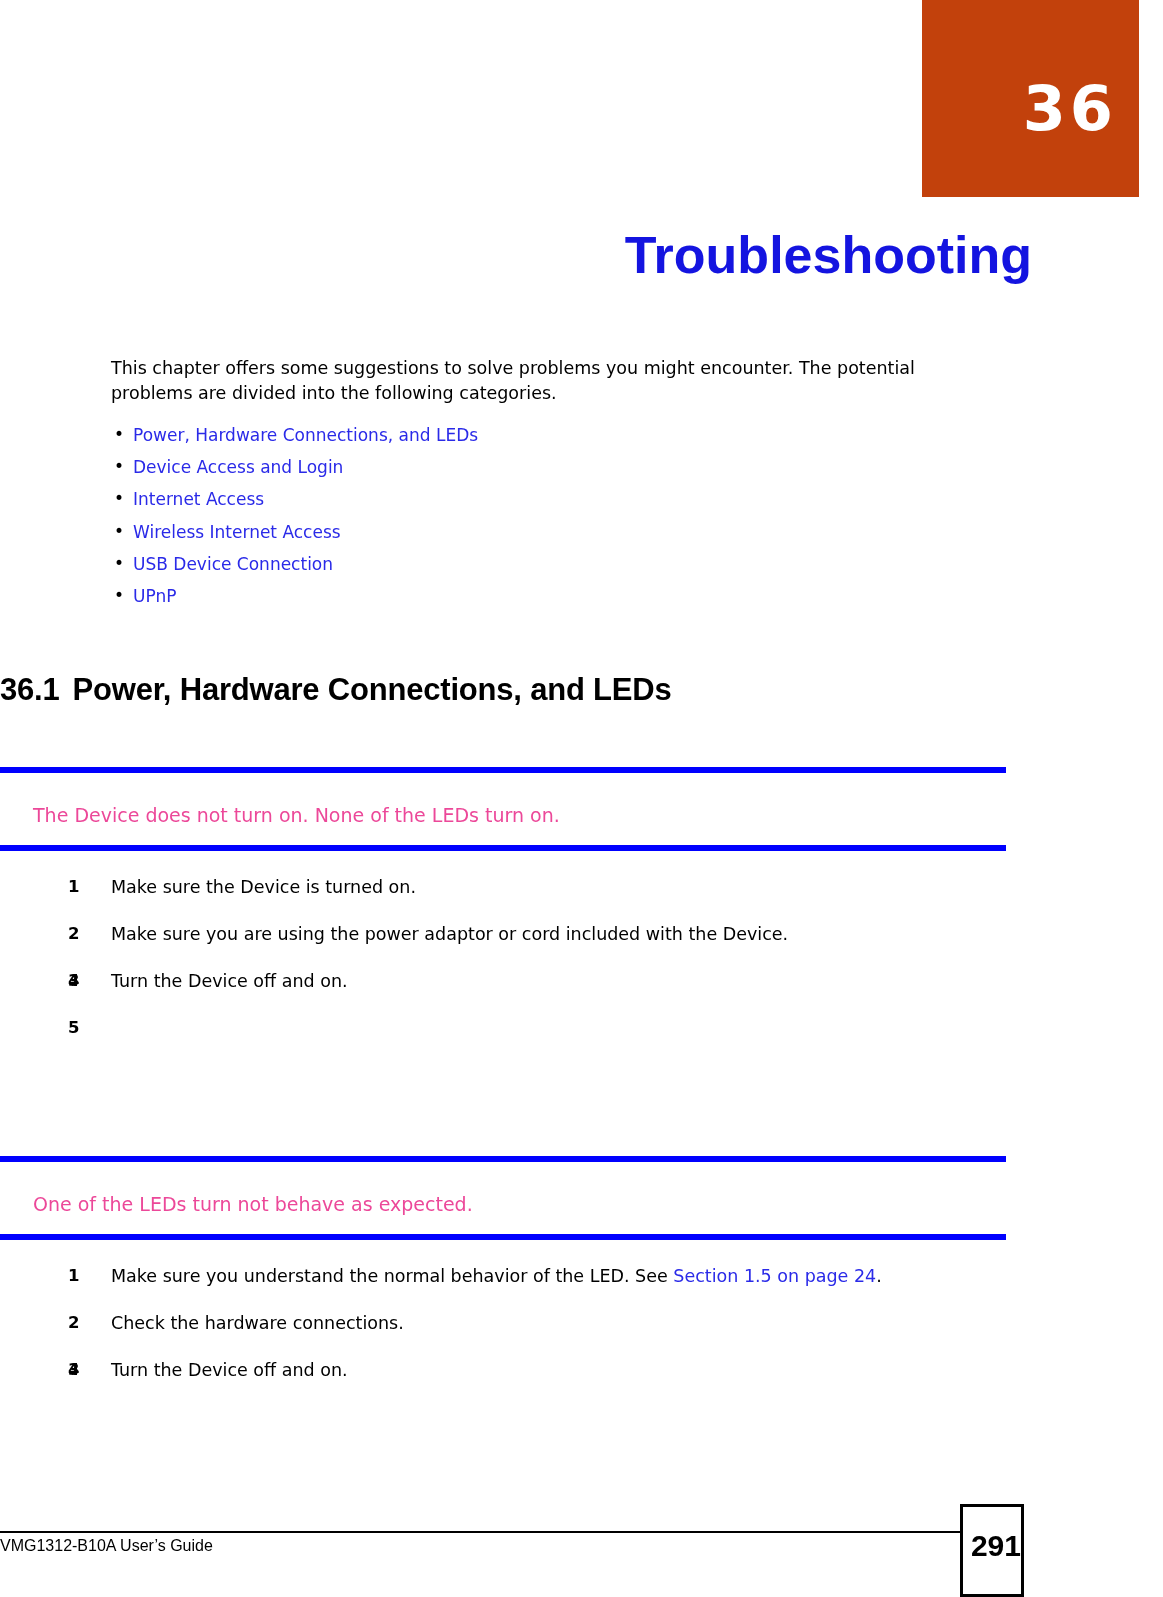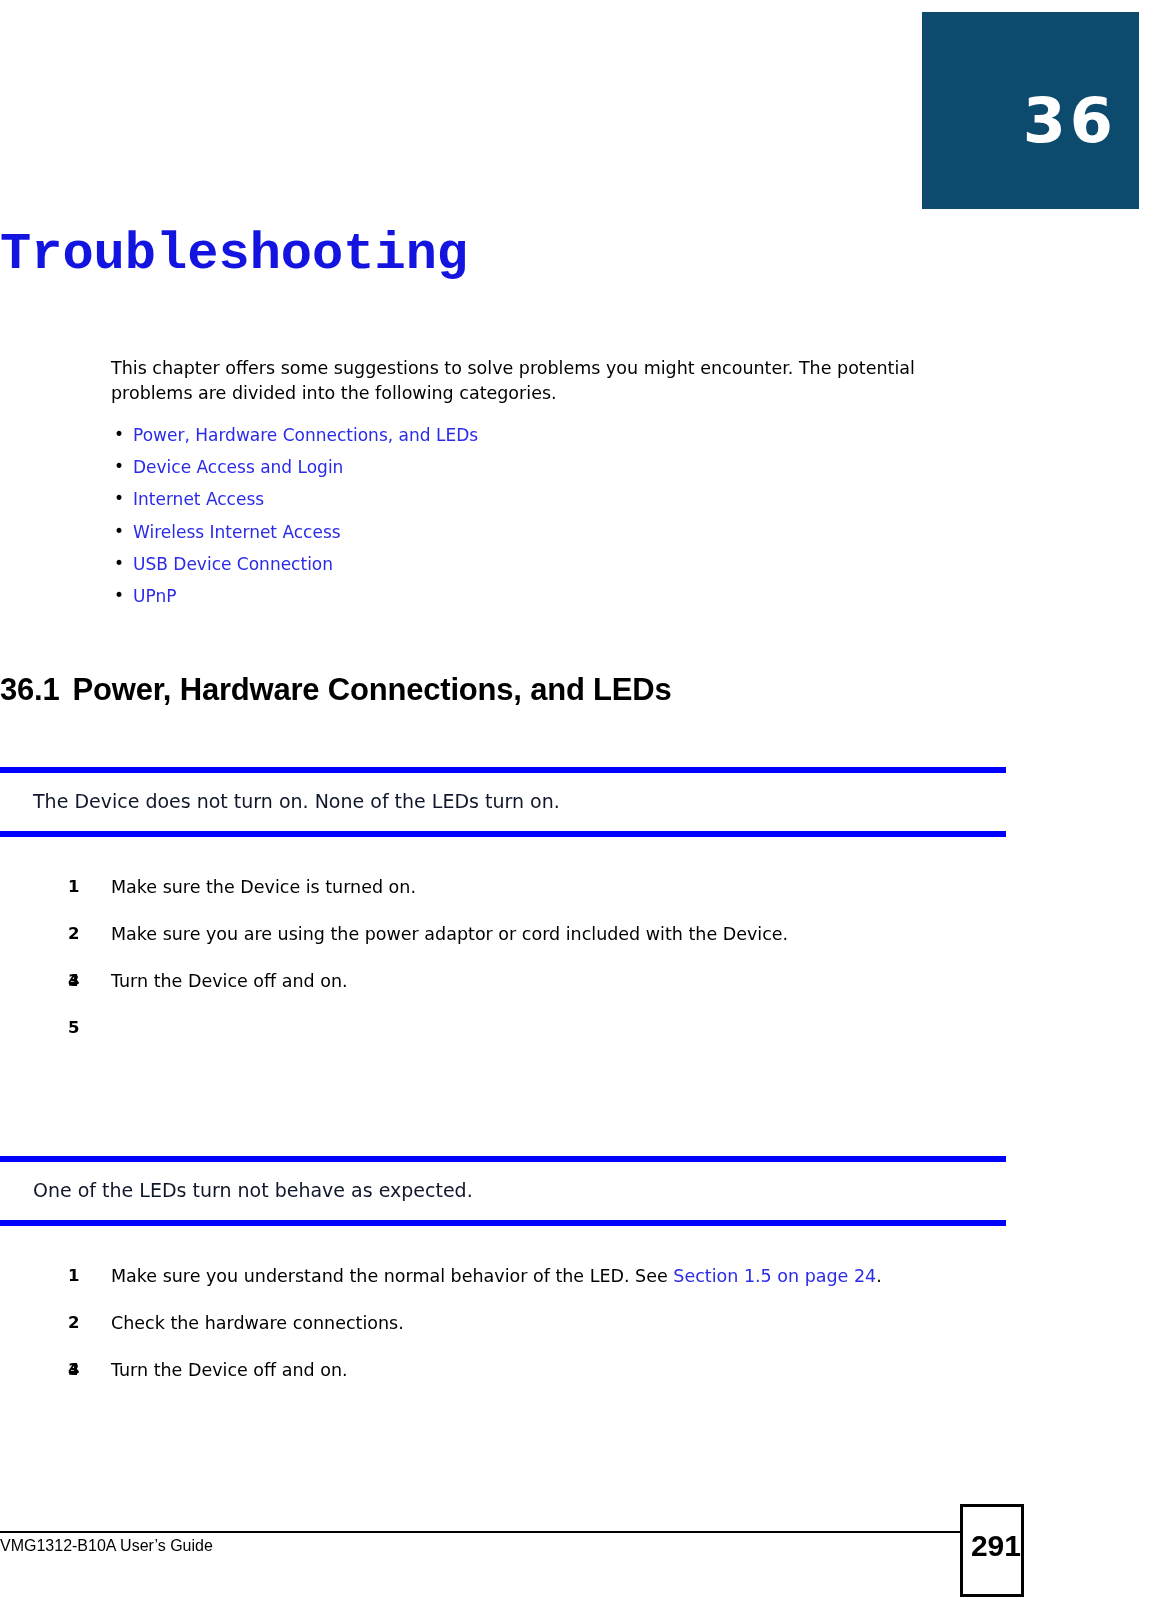--- a/index.html
+++ b/index.html
@@ -13,24 +13,24 @@
     position: relative;
     font-family: "DejaVu Sans", "Liberation Sans", sans-serif;
     color: #000000;
     overflow: hidden;
   }
 
   
   .chapter-block {
     position: absolute;
     left: 922px;
-    top: 12px;
+    top: 0;
     width: 217px;
     height: 197px;
-    background: #0c4a6e;
+    background: #c2410c;
   }
   .chapter-number {
     position: absolute;
     left: 0;
     right: 22px;
     top: 78px;
     text-align: right;
     color: #ffffff;
     font-size: 62px;
     font-weight: bold;
@@ -38,25 +38,26 @@
     line-height: 1;
     font-family: "DejaVu Sans", "Liberation Sans", sans-serif;
   }
 
   
   .chapter-title {
     position: absolute;
     left: 0;
     top: 228px;
     width: 1032px;
+    text-align: right;
     color: #1414e0;
     font-size: 52px;
     font-weight: bold;
     line-height: 1.05;
-    font-family: Liberation Mono, monospace;
+    font-family: Liberation Sans, sans-serif;
   }
 
   
   .content {
     position: absolute;
     left: 111px;
     top: 348px;
     width: 920px;
   }
 
@@ -109,23 +110,23 @@
     position: absolute;
     left: 0;
     width: 1006px;
   }
   .rule {
     height: 6px;
     background: #0000ff;
     width: 100%;
   }
   .problem-text {
-    color: #0f172a;
+    color: #ec4899;
     font-size: 19px;
-    padding: 17px 0 18px 33px;
+    padding: 31px 0 18px 33px;
     line-height: 1.2;
   }
 
   
   .steps {
     position: absolute;
     left: 68px;
     width: 950px;
   }
   .step {

